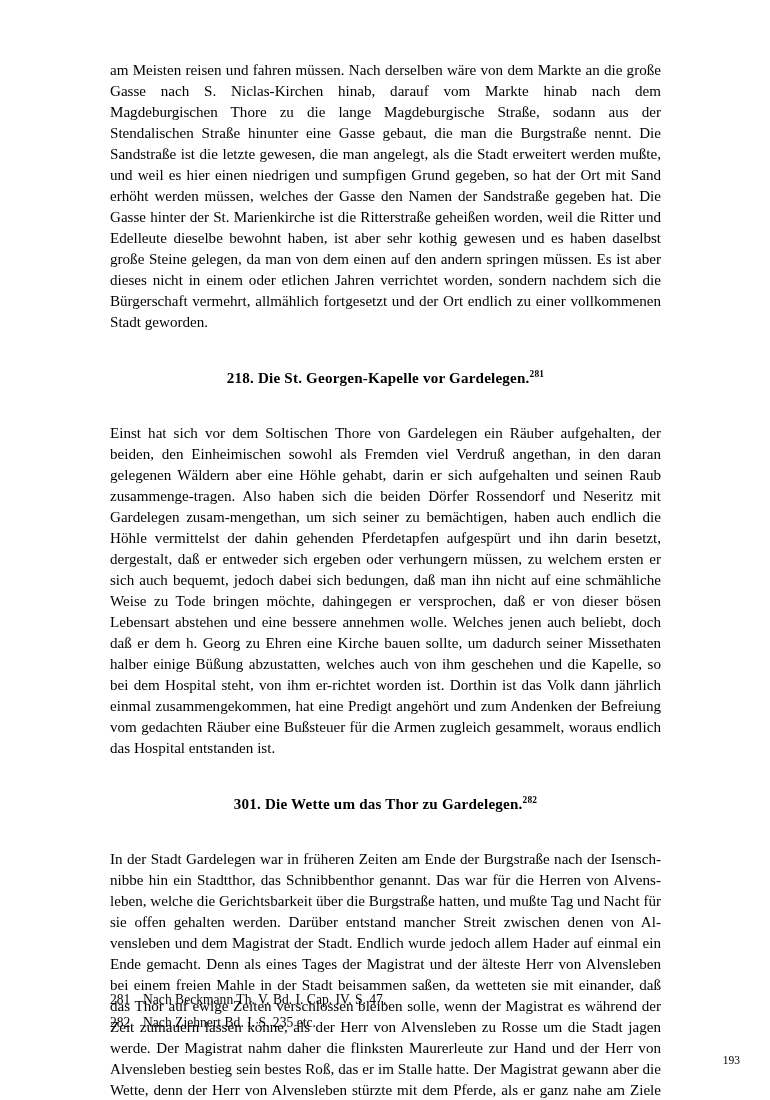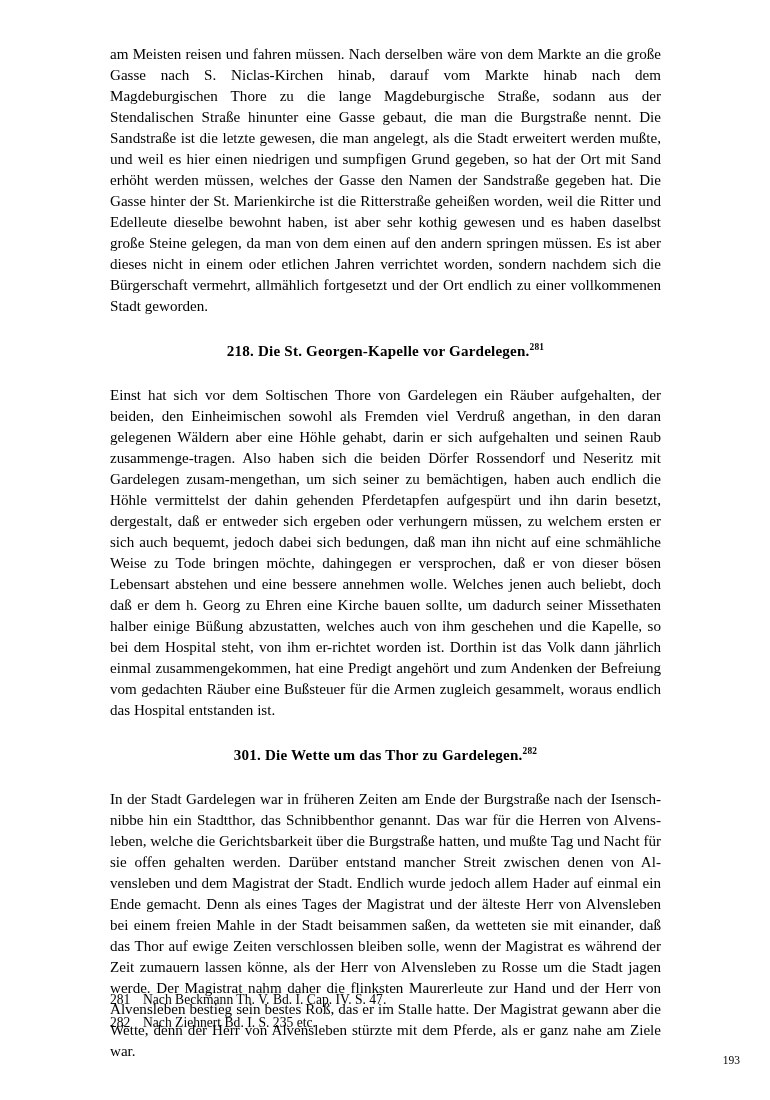--- a/index.html
+++ b/index.html
@@ -28,24 +28,24 @@
   p.body-text {
     margin: 0;
     font-size: 15.1px;
     line-height: 21.0px;
     text-align: justify;
     text-justify: inter-word;
     hyphens: manual;
     -webkit-hyphens: manual;
   }
   p.body-text.first {
-    margin-top: 0;
+    margin-top: 16px;
   }
   h2.section-heading {
-    margin: 0;
+    margin: 11px;
     font-size: 15.1px;
     line-height: 21px;
     font-weight: bold;
     text-align: center;
     letter-spacing: 0.2px;
   }
   h2.section-heading sup,
   p.body-text sup {
     font-size: 0.62em;
     vertical-align: super;

